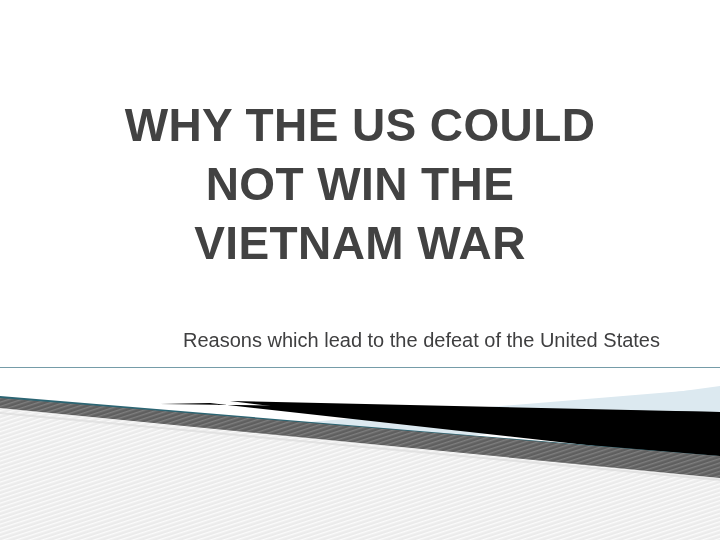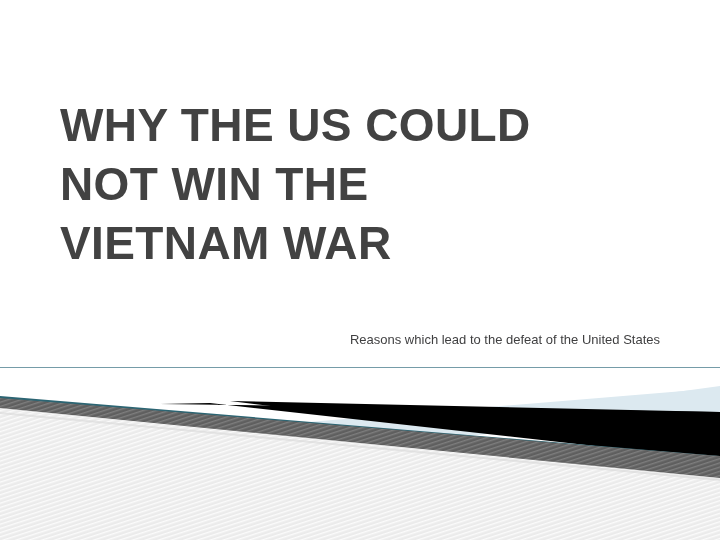--- a/index.html
+++ b/index.html
@@ -21,21 +21,21 @@
     background: #ffffff;
     overflow: hidden;
   }
 
   
   #title-block {
     position: absolute;
     left: 60px;
     top: 96px;
     width: 600px;
-    text-align: left;
+    text-align: center;
   }
   #slide-title {
     margin: 0;
     font-family: "Liberation Sans", sans-serif;
     font-size: 46px;
     line-height: 59px;
     font-weight: bold;
     letter-spacing: 0.4px;
     color: #424242;
     text-transform: uppercase;
@@ -46,21 +46,21 @@
   #subtitle-block {
     position: absolute;
     left: 60px;
     top: 327px;
     width: 600px;
     text-align: right;
   }
   #slide-subtitle {
     margin: 0;
     font-family: "Liberation Sans", sans-serif;
-    font-size: 13px;
+    font-size: 20px;
     line-height: 26px;
     font-weight: normal;
     color: #3f3f40;
     text-align: right;
   }
 
   
   #subtitle-rule {
     position: absolute;
     left: 0;

